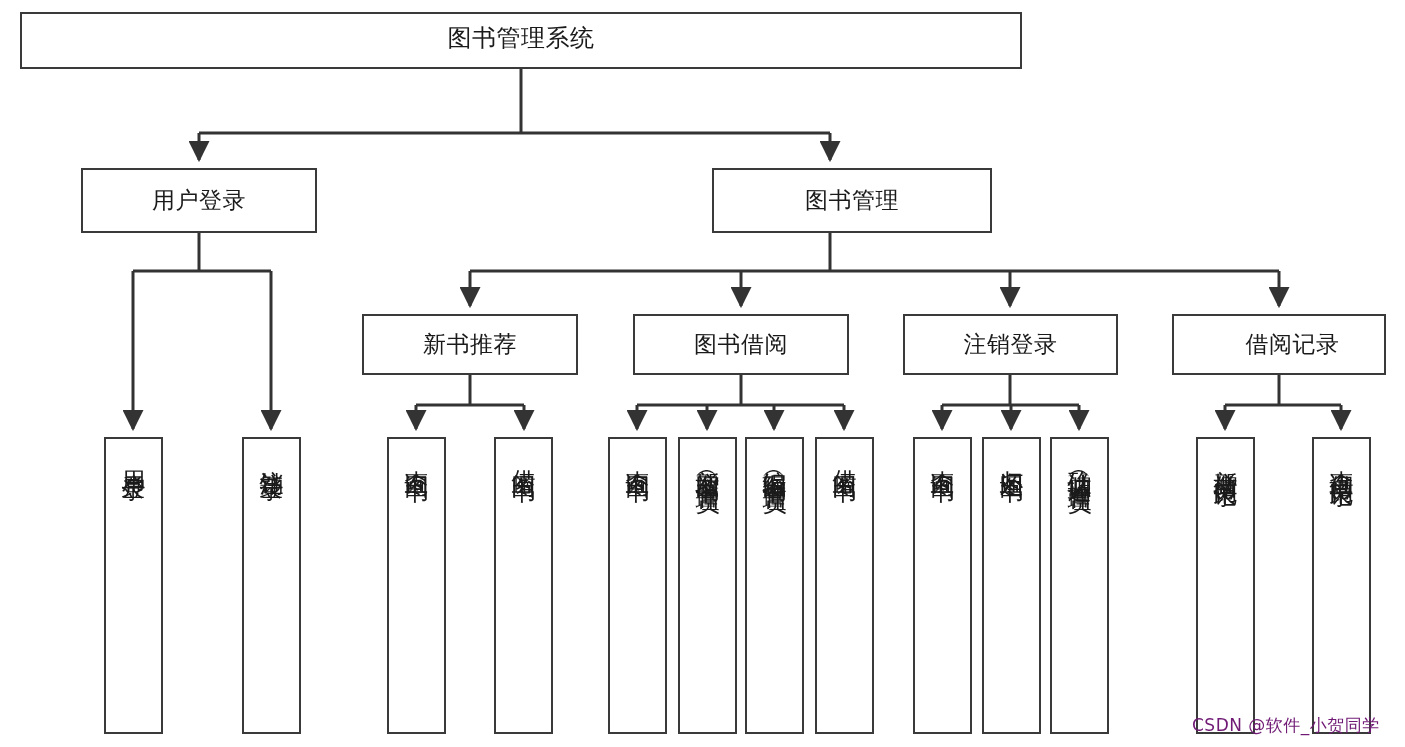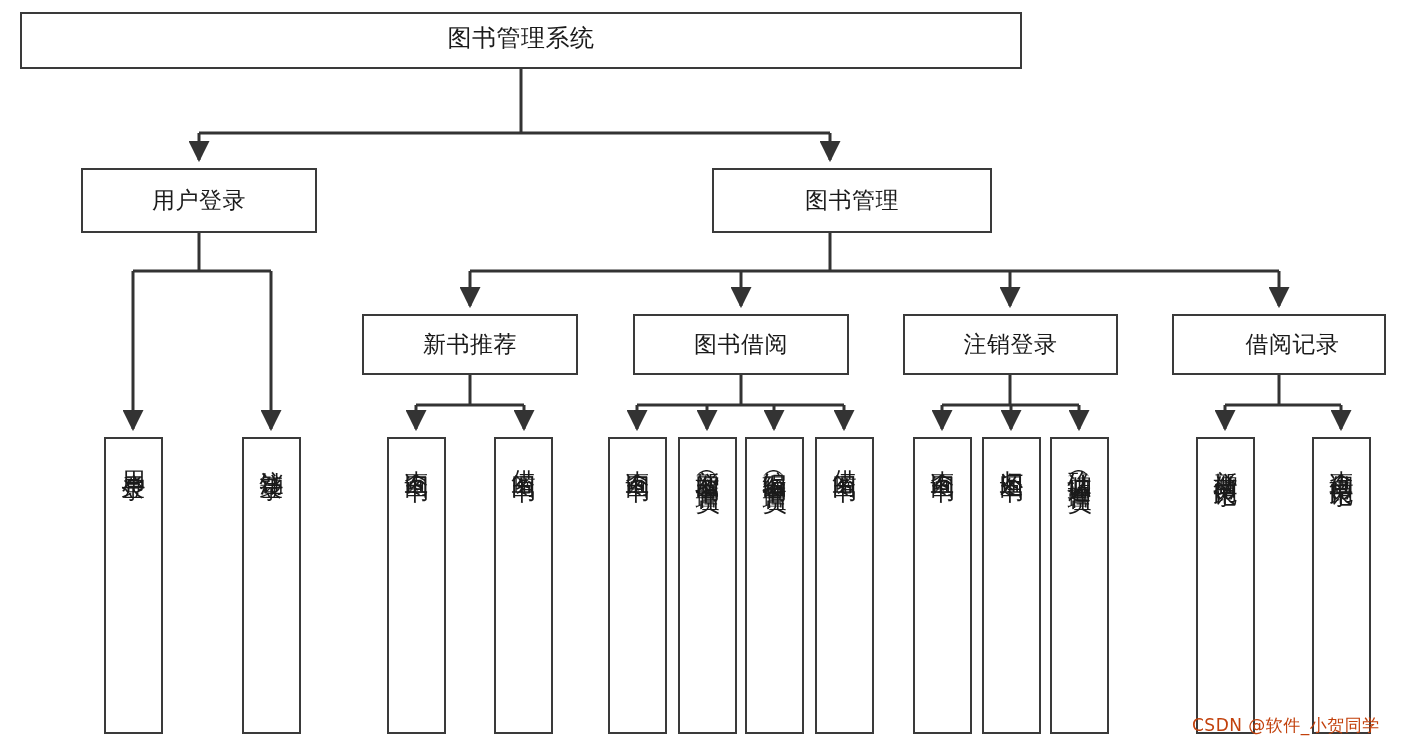--- a/index.html
+++ b/index.html
@@ -57,21 +57,21 @@
     font-size: 24px;
     letter-spacing: 3px;
     line-height: 1;
   }
   .node.root .node-label {
     font-size: 24px;
     font-family: Liberation Mono, monospace;
   }
   .watermark {
     position: absolute;
-    color: #c2410c;
+    color: #701a75;
     font-size: 17px;
     white-space: nowrap;
     letter-spacing: 0.5px;
   }
 </style>
 </head>
 <body>
 
 <div id="diagram-root">
 

